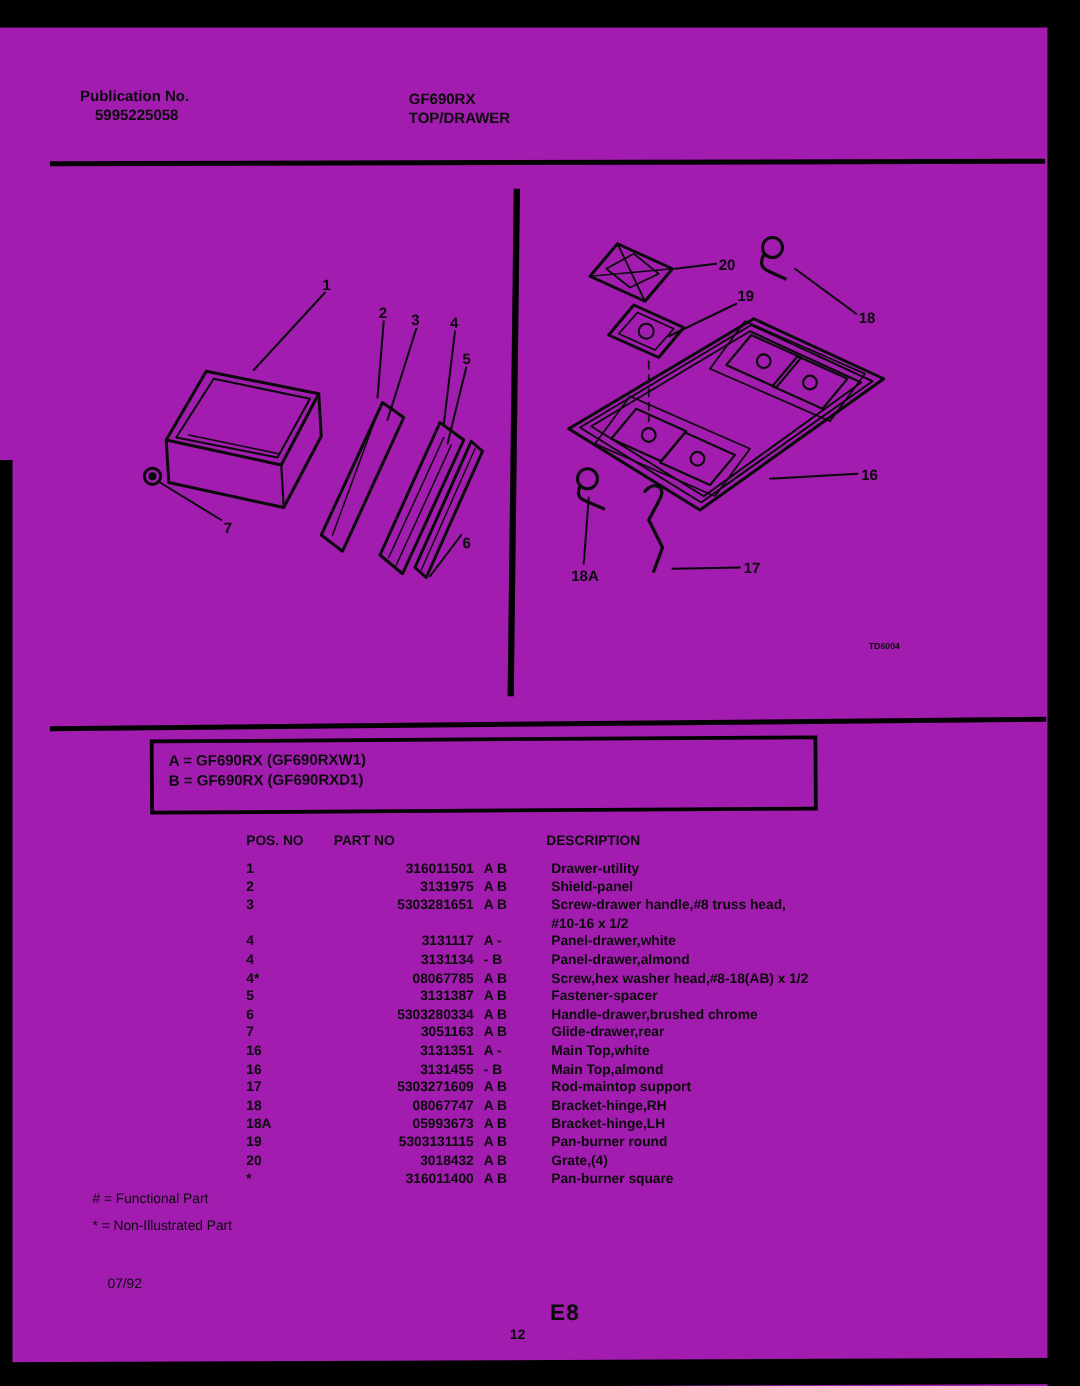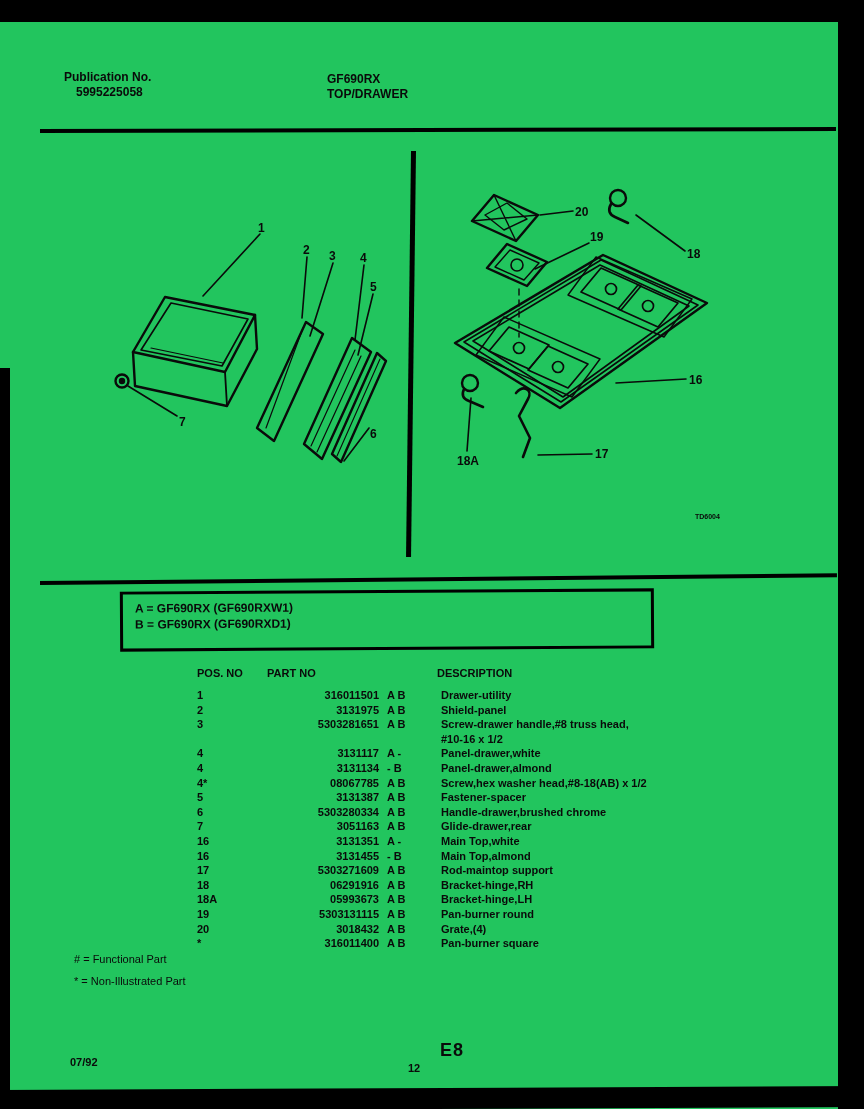--- a/index.html
+++ b/index.html
@@ -1,16 +1,16 @@
 <!DOCTYPE html>
 <html><head>
 <meta charset="utf-8">
 <style>
   html,body{margin:0;padding:0;background:#000;}
-  .stage{position:relative;width:864px;height:1109px;background:#22c55e;overflow:hidden;
+  .stage{position:relative;width:864px;height:1109px;background:#a21caf;overflow:hidden;
          font-family:"Liberation Sans",sans-serif;color:#0a0a0a;}
   
   .bar{position:absolute;background:#000;}
   .bar-top{left:0;top:0;width:864px;height:22px;}
   .bar-right{right:0;top:0;width:26px;height:1109px;}
   .bar-bottom{left:0;top:1088px;width:864px;height:21px;transform:rotate(-0.25deg);}
   .bar-left{left:0;top:368px;width:10px;height:741px;}
   
   .pub{position:absolute;left:64px;top:70px;font-size:12px;font-weight:bold;line-height:15px;}
   .pub .num{padding-left:12px;}
@@ -33,21 +33,21 @@
              padding:6px 0 0 12px;font-size:12px;font-weight:bold;line-height:16px;}
   
   .parts{position:absolute;left:197px;top:666px;width:460px;font-size:11px;font-weight:bold;}
   .prow{display:grid;grid-template-columns:70px 112px 60px auto;line-height:14.6px;}
   .prow .part{text-align:right;}
   .prow .ab{padding-left:8px;text-align:left;width:34px;}
   .prow .desc{white-space:pre-line;padding-left:2px;}
   .phead{display:grid;grid-template-columns:70px 170px auto;line-height:14px;margin-bottom:8px;}
   
   .footnotes{position:absolute;left:74px;top:948px;font-size:11px;font-weight:normal;line-height:22px;}
-  .f-date{position:absolute;left:70px;top:1021px;font-size:11px;font-weight:bold;margin-top:35px;}
+  .f-date{position:absolute;left:86px;top:1021px;font-size:11px;font-weight:normal;}
   .f-page{position:absolute;left:408px;top:1017px;font-size:11px;font-weight:bold;margin-top:45px;}
   .f-code{position:absolute;left:440px;top:1040px;font-size:18px;font-weight:bold;letter-spacing:1px;}
 </style>
 </head>
 <body>
 
 <div class="stage">
 
   <div class="bar bar-top"></div>
   <div class="bar bar-right"></div>
@@ -238,21 +238,21 @@
         <div class="desc">Main Top,almond</div>
       </div>
     <div class="prow">
         <div>17</div>
         <div class="part">5303271609</div>
         <div class="ab">A B</div>
         <div class="desc">Rod-maintop support</div>
       </div>
     <div class="prow">
         <div>18</div>
-        <div class="part">06291916</div>
+        <div class="part">08067747</div>
         <div class="ab">A B</div>
         <div class="desc">Bracket-hinge,RH</div>
       </div>
     <div class="prow">
         <div>18A</div>
         <div class="part">05993673</div>
         <div class="ab">A B</div>
         <div class="desc">Bracket-hinge,LH</div>
       </div>
     <div class="prow">

